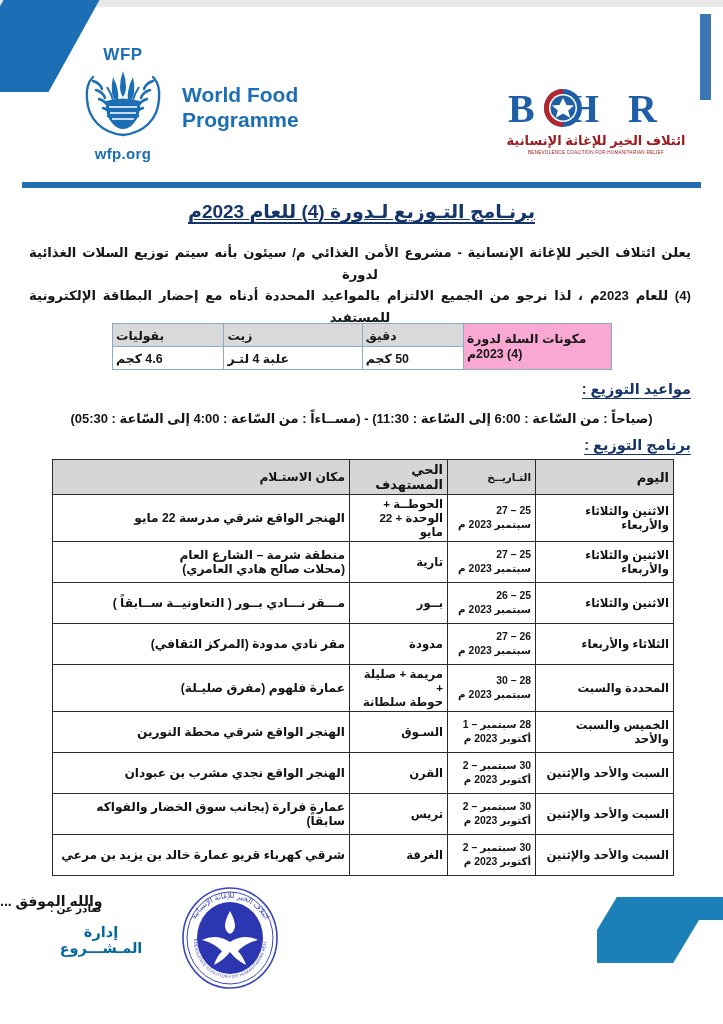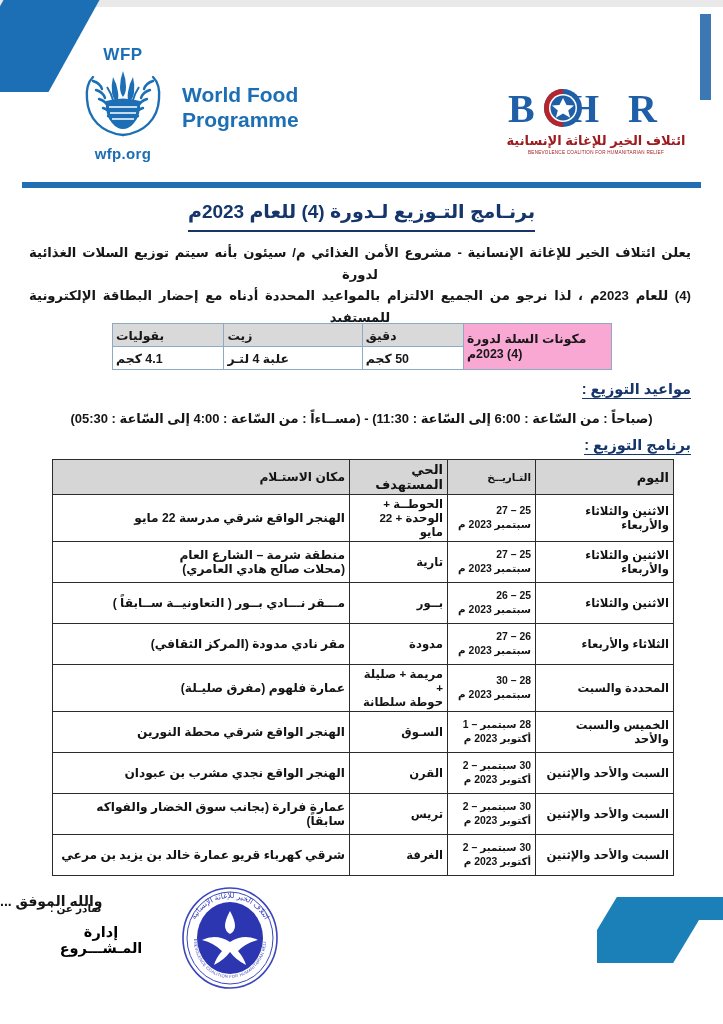--- a/index.html
+++ b/index.html
@@ -123,21 +123,22 @@
   .doc-title {
     position: absolute;
     top: 200px; left: 0; width: 723px;
     text-align: center;
     font-size: 19px; font-weight: bold;
     color: #15356b;
     letter-spacing: -0.3px;
   }
   .doc-title span {
     border-bottom: 2.2px solid #15356b;
-    padding-bottom: 8px;
+    padding-bottom: 0;
+    text-decoration: underline;
   }
 
   
   .intro {
     position: absolute;
     top: 242px; right: 32px;
     width: 662px;
     font-size: 13.2px;
     font-weight: bold;
     line-height: 21.5px;
@@ -246,21 +247,21 @@
     top: 902px; right: 567px;
     width: 110px;
     text-align: center;
     direction: rtl;
   }
   .sign-from {
     font-size: 10.5px; font-weight: bold; color: #161616;
     text-align: left; padding-left: 4px;
   }
   .sign-name {
-    font-size: 14.5px; font-weight: bold; color: #000000;
+    font-size: 14.5px; font-weight: bold; color: #0369a1;
     margin-top: 10px;
   }
   .seal {
     position: absolute;
     top: 884px; left: 178px;
     width: 104px; height: 108px;
   }
 
   .bottom-deco {
     position: absolute;
@@ -358,21 +359,21 @@
         <div>مكونات السلة لدورة</div>
         <div>(4) 2023م</div>
       </td>
       <td class="bk-head">دقيق</td>
       <td class="bk-head">زيت</td>
       <td class="bk-head">بقوليات</td>
     </tr>
     <tr>
       <td>50 كجم</td>
       <td>علبة 4 لتـر</td>
-      <td>4.1 كجم</td>
+      <td>4.6 كجم</td>
     </tr>
   </tbody>
 </table>
 
 <div class="sec-head" id="times-head">
   <span>مواعيد التوزيع :</span>
 </div>
 <div class="times-line">(صباحاً :  من السّاعة : 6:00 إلى السّاعة : 11:30) - (مســاءاً :  من السّاعة : 4:00 إلى السّاعة : 05:30)</div>
 
 <div class="sec-head" id="program-head">

